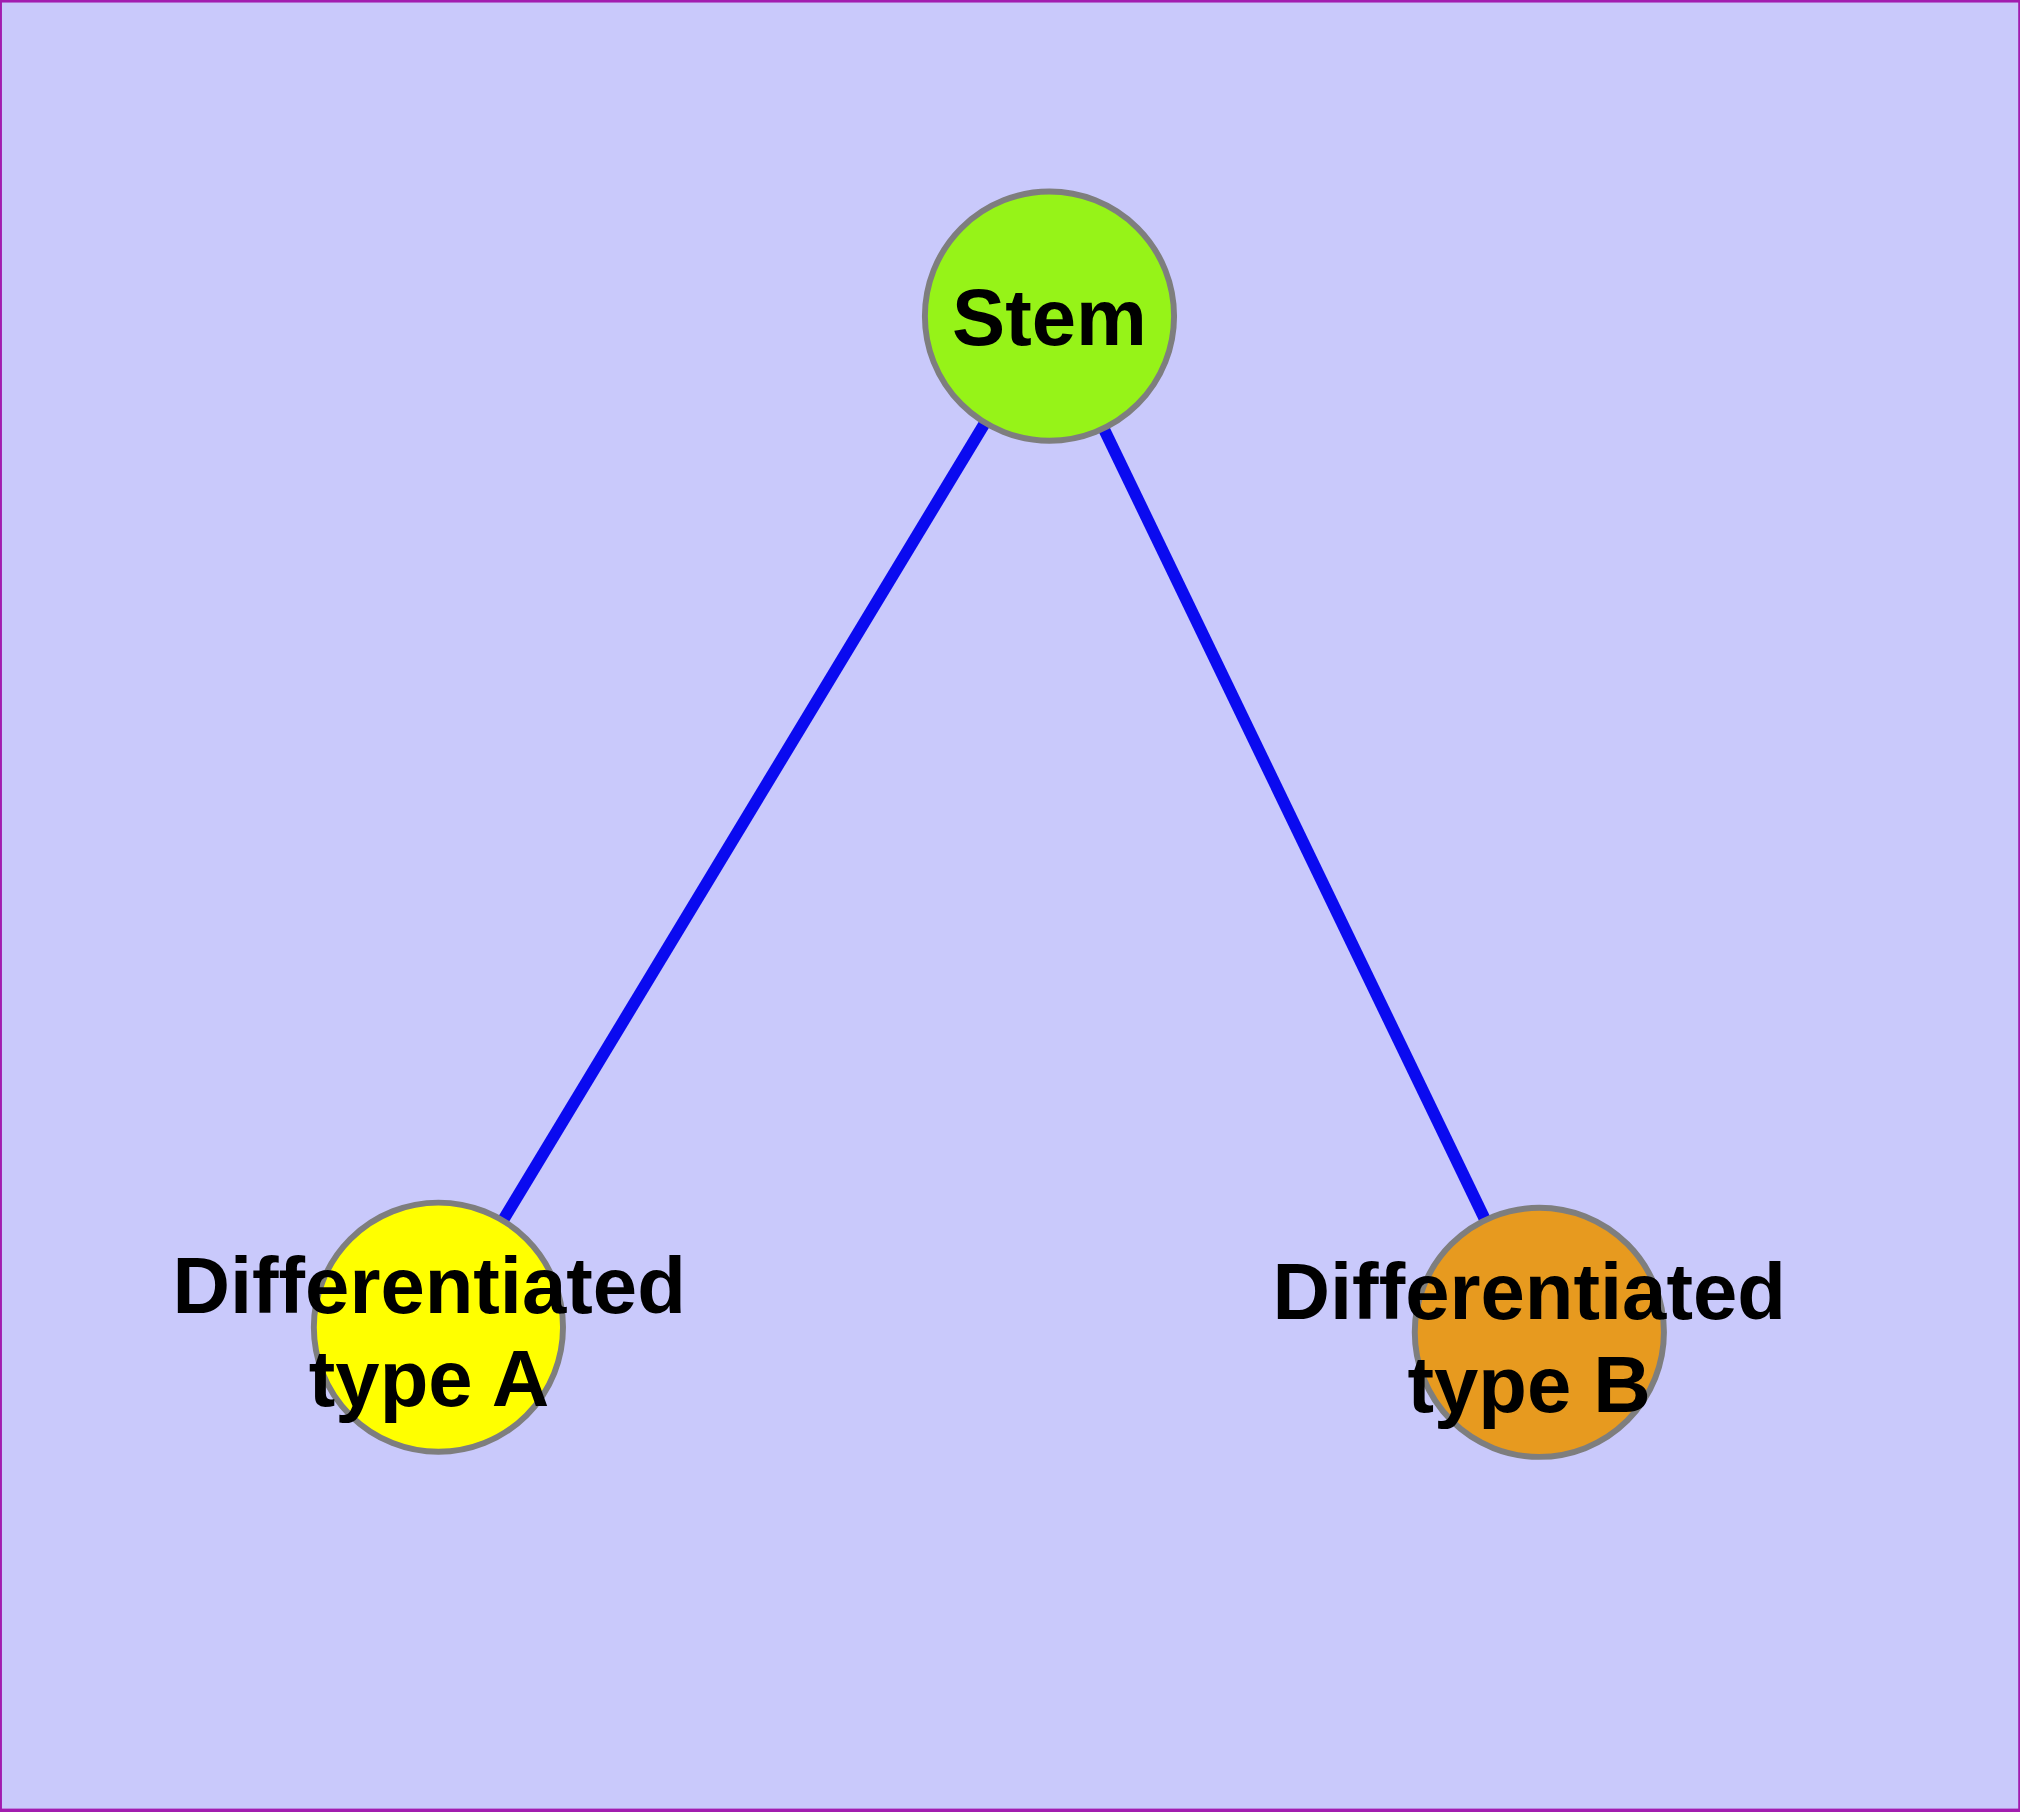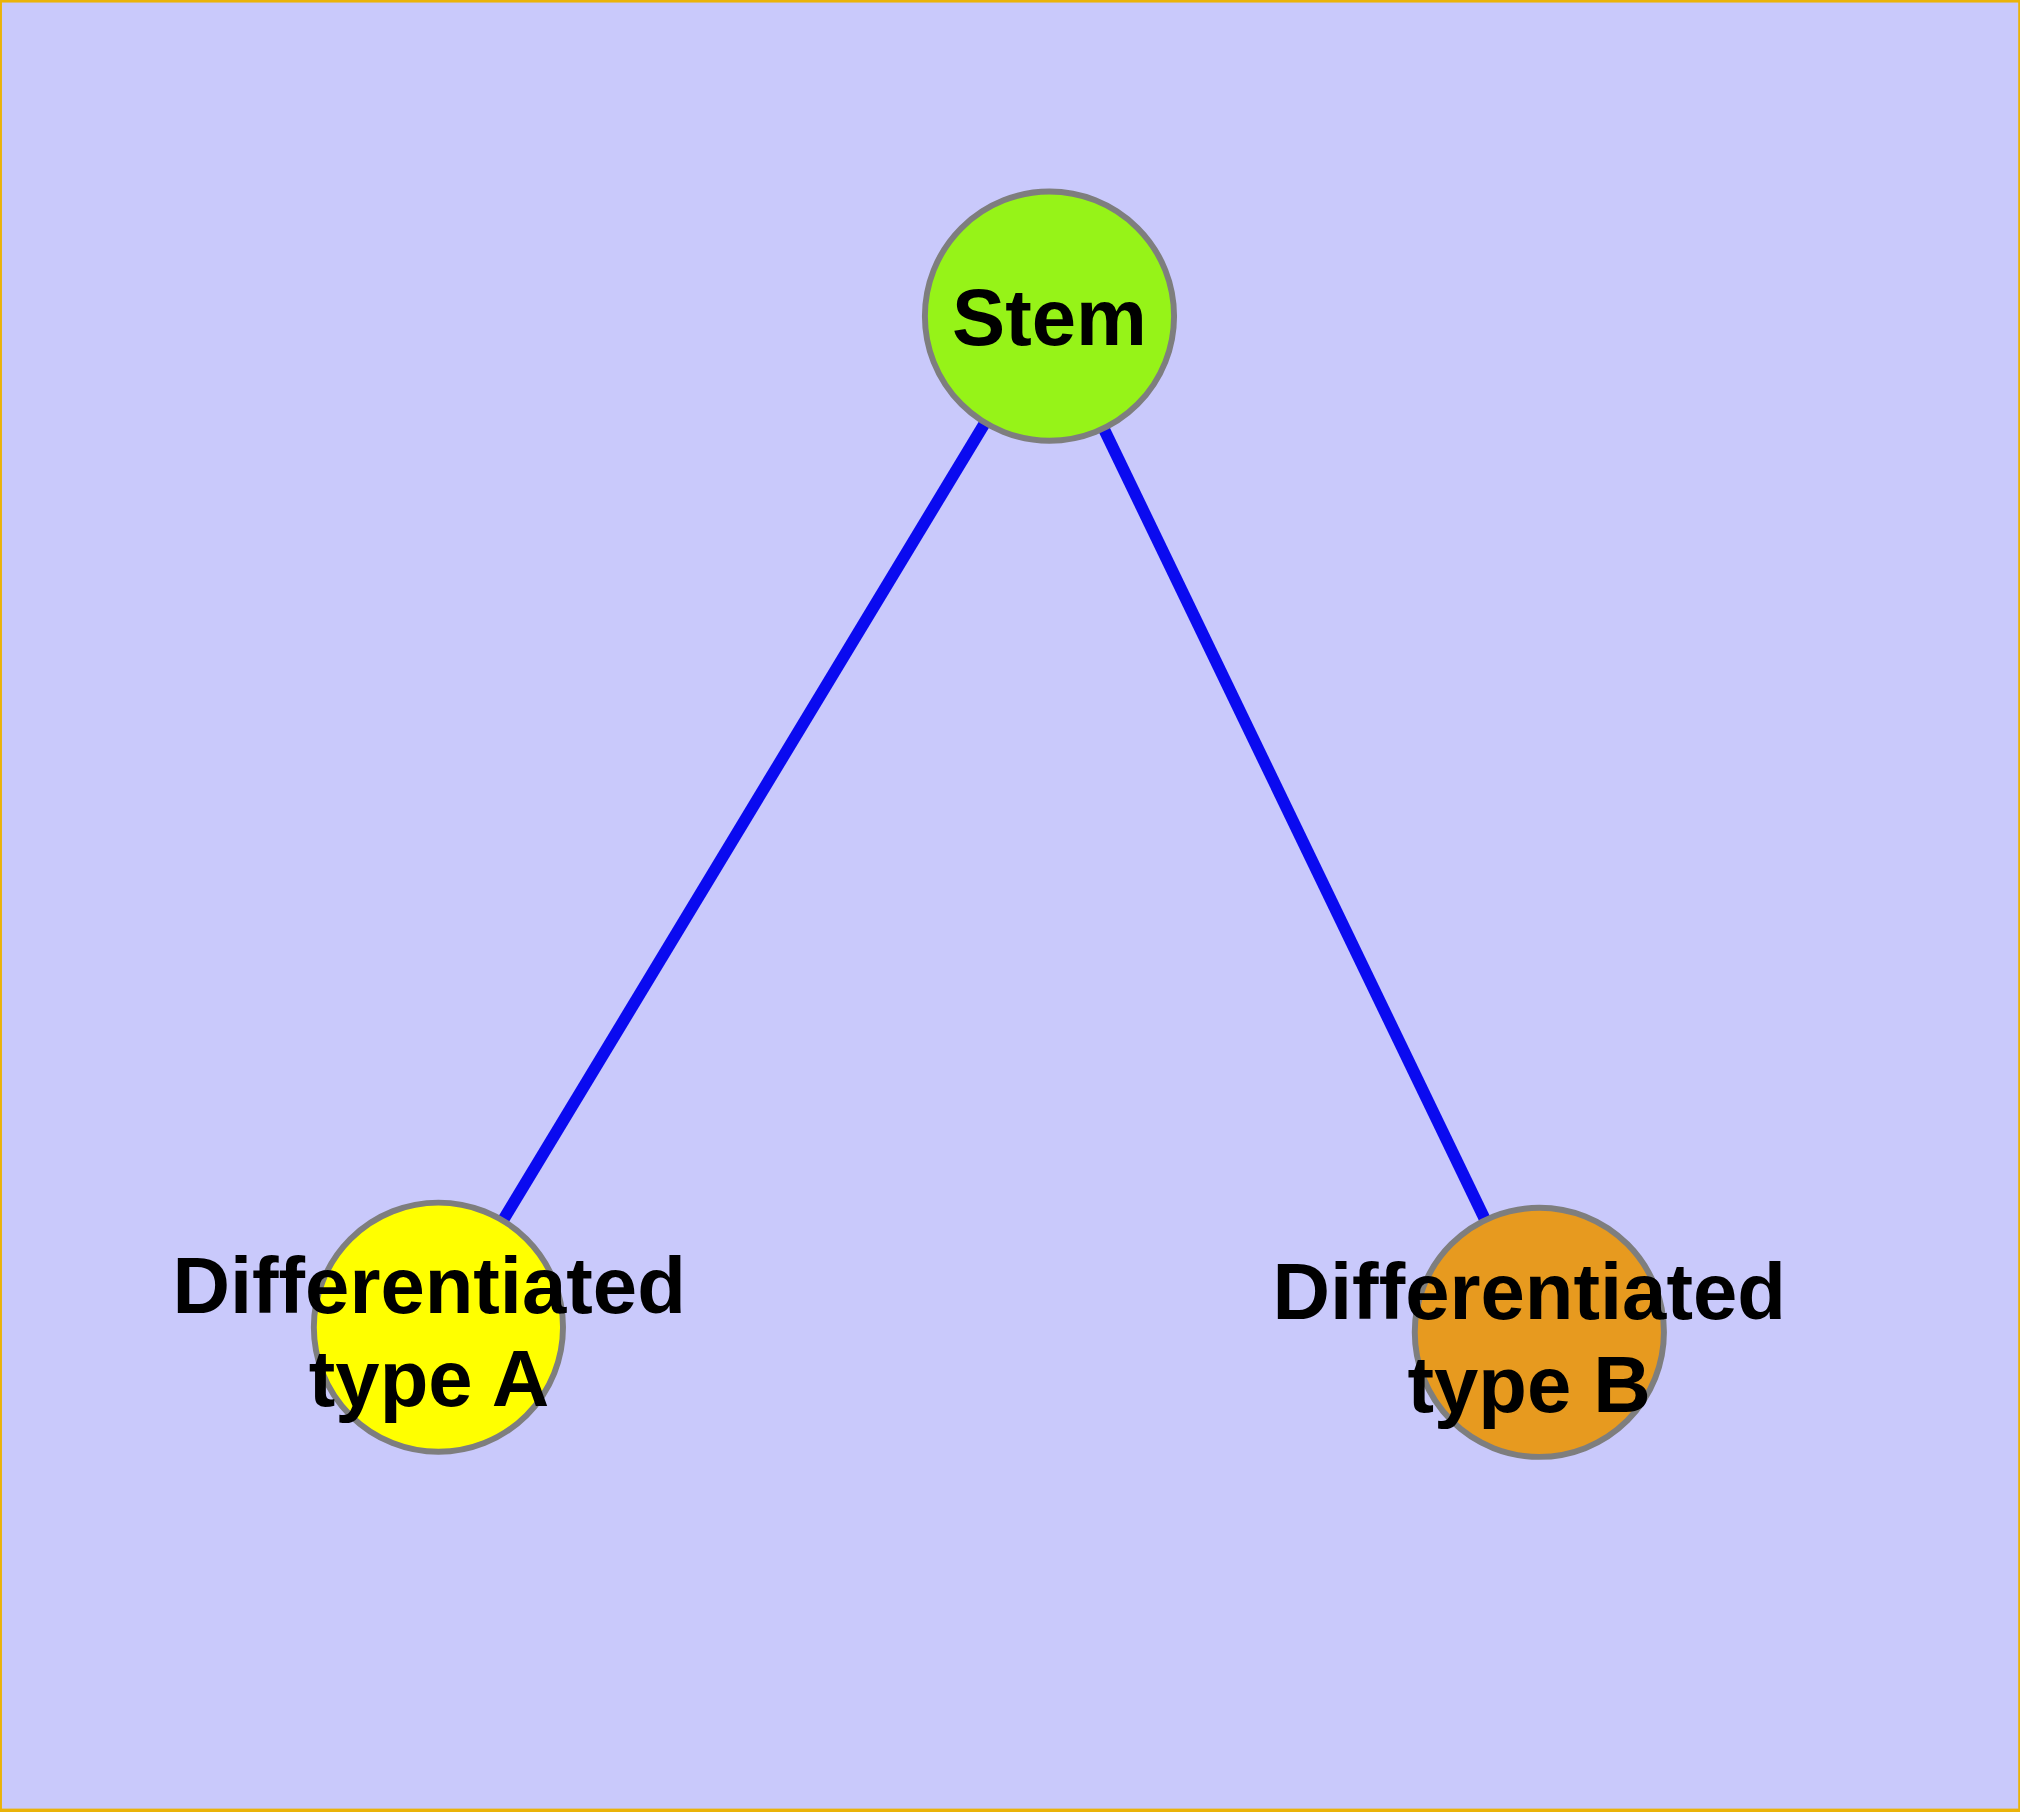--- a/index.html
+++ b/index.html
@@ -1,21 +1,21 @@
 <!DOCTYPE html>
 <html style="font-size:13.6px"><head>
 <meta charset="utf-8">
 <style>
   html, body { margin: 0; padding: 0; }
   body { background: #ffffff; font-family: "Liberation Sans", sans-serif; }
   .stage {
     position: relative;
     width: 2021px;
     height: 1812px;
-    background: #eab308;
+    background: #a21caf;
     overflow: hidden;
   }
   .stage svg { display: block; width: 2021px; height: 1812px; }
   .node-label {
     font-family: "Liberation Sans", sans-serif;
     font-weight: bold;
     font-size: 94px;
     fill: #000000;
     text-anchor: middle;
   }

